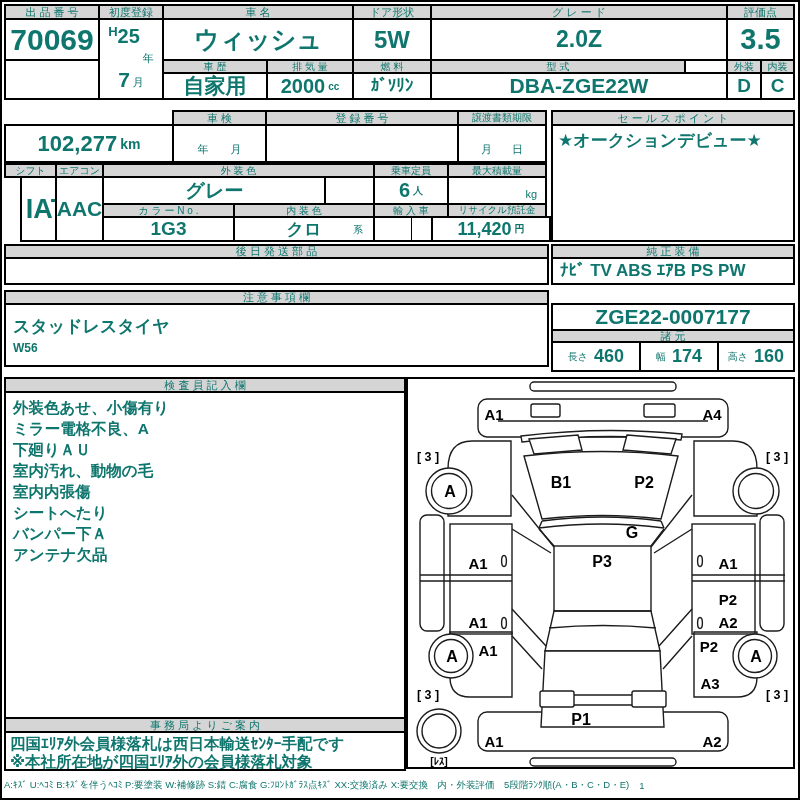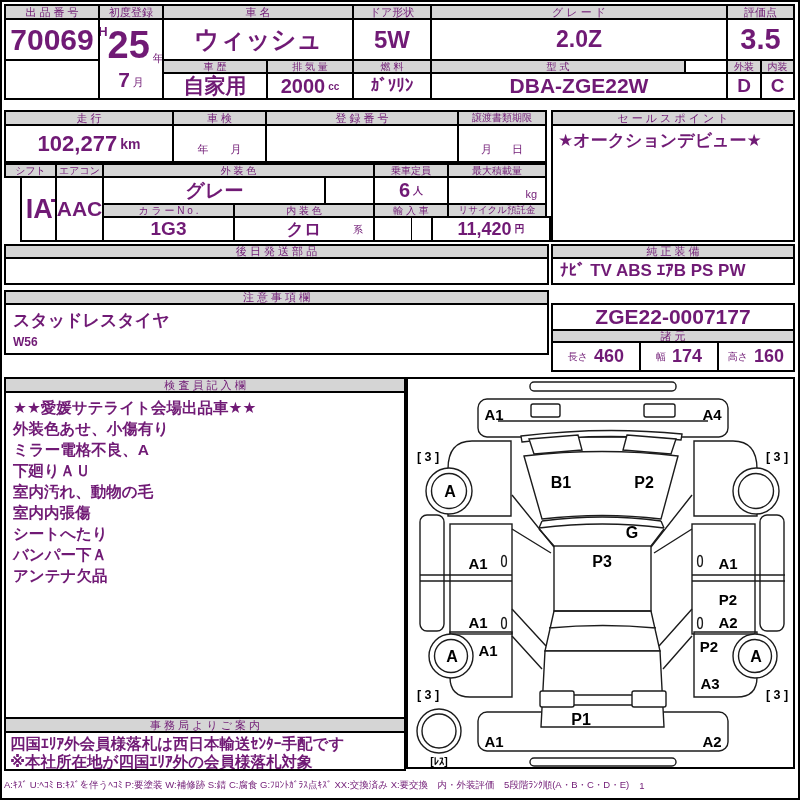--- a/index.html
+++ b/index.html
@@ -1,33 +1,33 @@
 <!DOCTYPE html>
 <html><head>
 <meta charset="utf-8">
 <style>
   html,body{margin:0;padding:0;background:#fff;}
   #sheet{position:relative;width:800px;height:800px;background:#fff;overflow:hidden;
-         font-family:"Liberation Sans","DejaVu Sans",sans-serif;color:#701a75;}
+         font-family:"Liberation Sans","DejaVu Sans",sans-serif;color:#0f766e;}
   #frame{position:absolute;left:0;top:0;width:800px;height:800px;border:2px solid #000;box-sizing:border-box;}
   .c{position:absolute;box-sizing:border-box;border:2px solid #000;background:#fff;
      display:flex;align-items:center;justify-content:center;font-weight:bold;overflow:hidden;white-space:nowrap;}
   .h{position:absolute;box-sizing:border-box;border:2px solid #000;background:#d5d5d5;
      display:flex;align-items:center;justify-content:center;font-size:11px;font-weight:normal;
      overflow:hidden;white-space:nowrap;}
   .fs9{font-size:9.5px}.fs10{font-size:10px}
   .left{justify-content:flex-start}
   .topleft{align-items:flex-start;justify-content:flex-start}
   .unit{font-size:10px;font-weight:bold;margin-left:3px}
   .plain{font-weight:normal;font-size:11px}
   
   .frwrap{flex-direction:column;align-items:stretch;justify-content:flex-start;padding:2px 4px;}
   .fr1{display:flex;align-items:flex-start;justify-content:center;height:46px;}
   .fr-era{font-size:13px;font-weight:bold;margin-top:2px;}
-  .fr-num{font-size:38px;font-weight:bold;line-height:1;margin-top:4px;}
+  .fr-num{font-size:20px;font-weight:bold;line-height:1;margin-top:4px;}
   .fr-u{font-size:11px;font-weight:normal;align-self:flex-end;margin-left:3px;margin-bottom:2px;}
   .fr2{display:flex;align-items:center;justify-content:center;}
   .fr-num2{font-size:21px;font-weight:bold;}
   
   .lines{flex-direction:column;align-items:flex-start;justify-content:flex-start;padding:4px 7px;}
   .insp-line{font-size:15.5px;font-weight:bold;line-height:21px;}
   .office-line{font-size:15.5px;font-weight:bold;line-height:18px;}
   .note1{font-size:17px;font-weight:bold;line-height:24px;}
   .note2{font-size:12px;font-weight:bold;line-height:18px;}
   .spec-l{font-size:10px;font-weight:normal;margin-right:6px;}
@@ -86,21 +86,20 @@
   <div class="h fs10" style="left:430px;top:59px;width:256px;height:15px">型 式</div>
   <div class="c" style="left:430px;top:72px;width:298px;height:28px;font-size:21px">DBA-ZGE22W</div>
 
   <div class="h" style="left:726px;top:4px;width:69px;height:16px">評価点</div>
   <div class="c" style="left:726px;top:18px;width:69px;height:43px;font-size:29px">3.5</div>
   <div class="h fs10" style="left:726px;top:59px;width:36px;height:15px">外装</div>
   <div class="h fs10" style="left:760px;top:59px;width:35px;height:15px">内装</div>
   <div class="c" style="left:726px;top:72px;width:36px;height:28px;font-size:19px">D</div>
   <div class="c" style="left:760px;top:72px;width:35px;height:28px;font-size:19px">C</div>
 
-  <div class="h" style="left:4px;top:110px;width:170px;height:16px">走 行</div>
   <div class="c" style="left:4px;top:124px;width:170px;height:39px;font-size:22px">
     <span>102,277</span>
     <span class="unit" style="font-size:14px">km</span>
   </div>
   <div class="h" style="left:172px;top:110px;width:95px;height:16px">車 検</div>
   <div class="c plain" style="left:172px;top:124px;width:95px;height:39px;gap:22px;padding-top:12px">
     <span>年</span>
     <span>月</span>
   </div>
   <div class="h" style="left:265px;top:110px;width:194px;height:16px">登 録 番 号</div>
@@ -145,42 +144,41 @@
     <span>11,420</span>
     <span class="unit">円</span>
   </div>
 
   <div class="h" style="left:4px;top:244px;width:545px;height:15px">後 日 発 送 部 品</div>
   <div class="c" style="left:4px;top:257px;width:545px;height:28px"></div>
   <div class="h" style="left:551px;top:244px;width:244px;height:15px">純 正 装 備</div>
   <div class="c left" style="left:551px;top:257px;width:244px;height:28px;font-size:17px;padding-left:7px">ﾅﾋﾞ  TV  ABS  ｴｱB  PS  PW</div>
 
   <div class="h" style="left:4px;top:290px;width:545px;height:15px">注 意 事 項 欄</div>
-  <div class="c lines" style="left:4px;top:303px;width:545px;height:52px;padding-top:4px">
+  <div class="c lines" style="left:4px;top:303px;width:545px;height:64px;padding-top:10px">
     <div class="note1">スタッドレスタイヤ</div>
     <div class="note2">W56</div>
   </div>
   <div class="c" style="left:551px;top:303px;width:244px;height:28px;font-size:21px">ZGE22-0007177</div>
   <div class="h" style="left:551px;top:329px;width:244px;height:14px">諸 元</div>
   <div class="c" style="left:551px;top:341px;width:90px;height:31px">
     <span class="spec-l">長さ</span>
     <span class="spec-v">460</span>
   </div>
   <div class="c" style="left:639px;top:341px;width:80px;height:31px">
     <span class="spec-l">幅</span>
     <span class="spec-v">174</span>
   </div>
   <div class="c" style="left:717px;top:341px;width:78px;height:31px">
     <span class="spec-l">高さ</span>
     <span class="spec-v">160</span>
   </div>
 
   <div class="h" style="left:4px;top:377px;width:402px;height:16px">検 査 員 記 入 欄</div>
   <div class="c lines" style="left:4px;top:391px;width:402px;height:328px">
-    <div class="insp-line">★★愛媛サテライト会場出品車★★</div>
     <div class="insp-line">外装色あせ、小傷有り</div>
     <div class="insp-line">ミラー電格不良、A</div>
     <div class="insp-line">下廻りＡＵ</div>
     <div class="insp-line">室内汚れ、動物の毛</div>
     <div class="insp-line">室内内張傷</div>
     <div class="insp-line">シートへたり</div>
     <div class="insp-line">バンパー下Ａ</div>
     <div class="insp-line">アンテナ欠品</div>
   </div>
   <div class="h" style="left:4px;top:717px;width:402px;height:16px">事 務 局 よ り ご 案 内</div>

